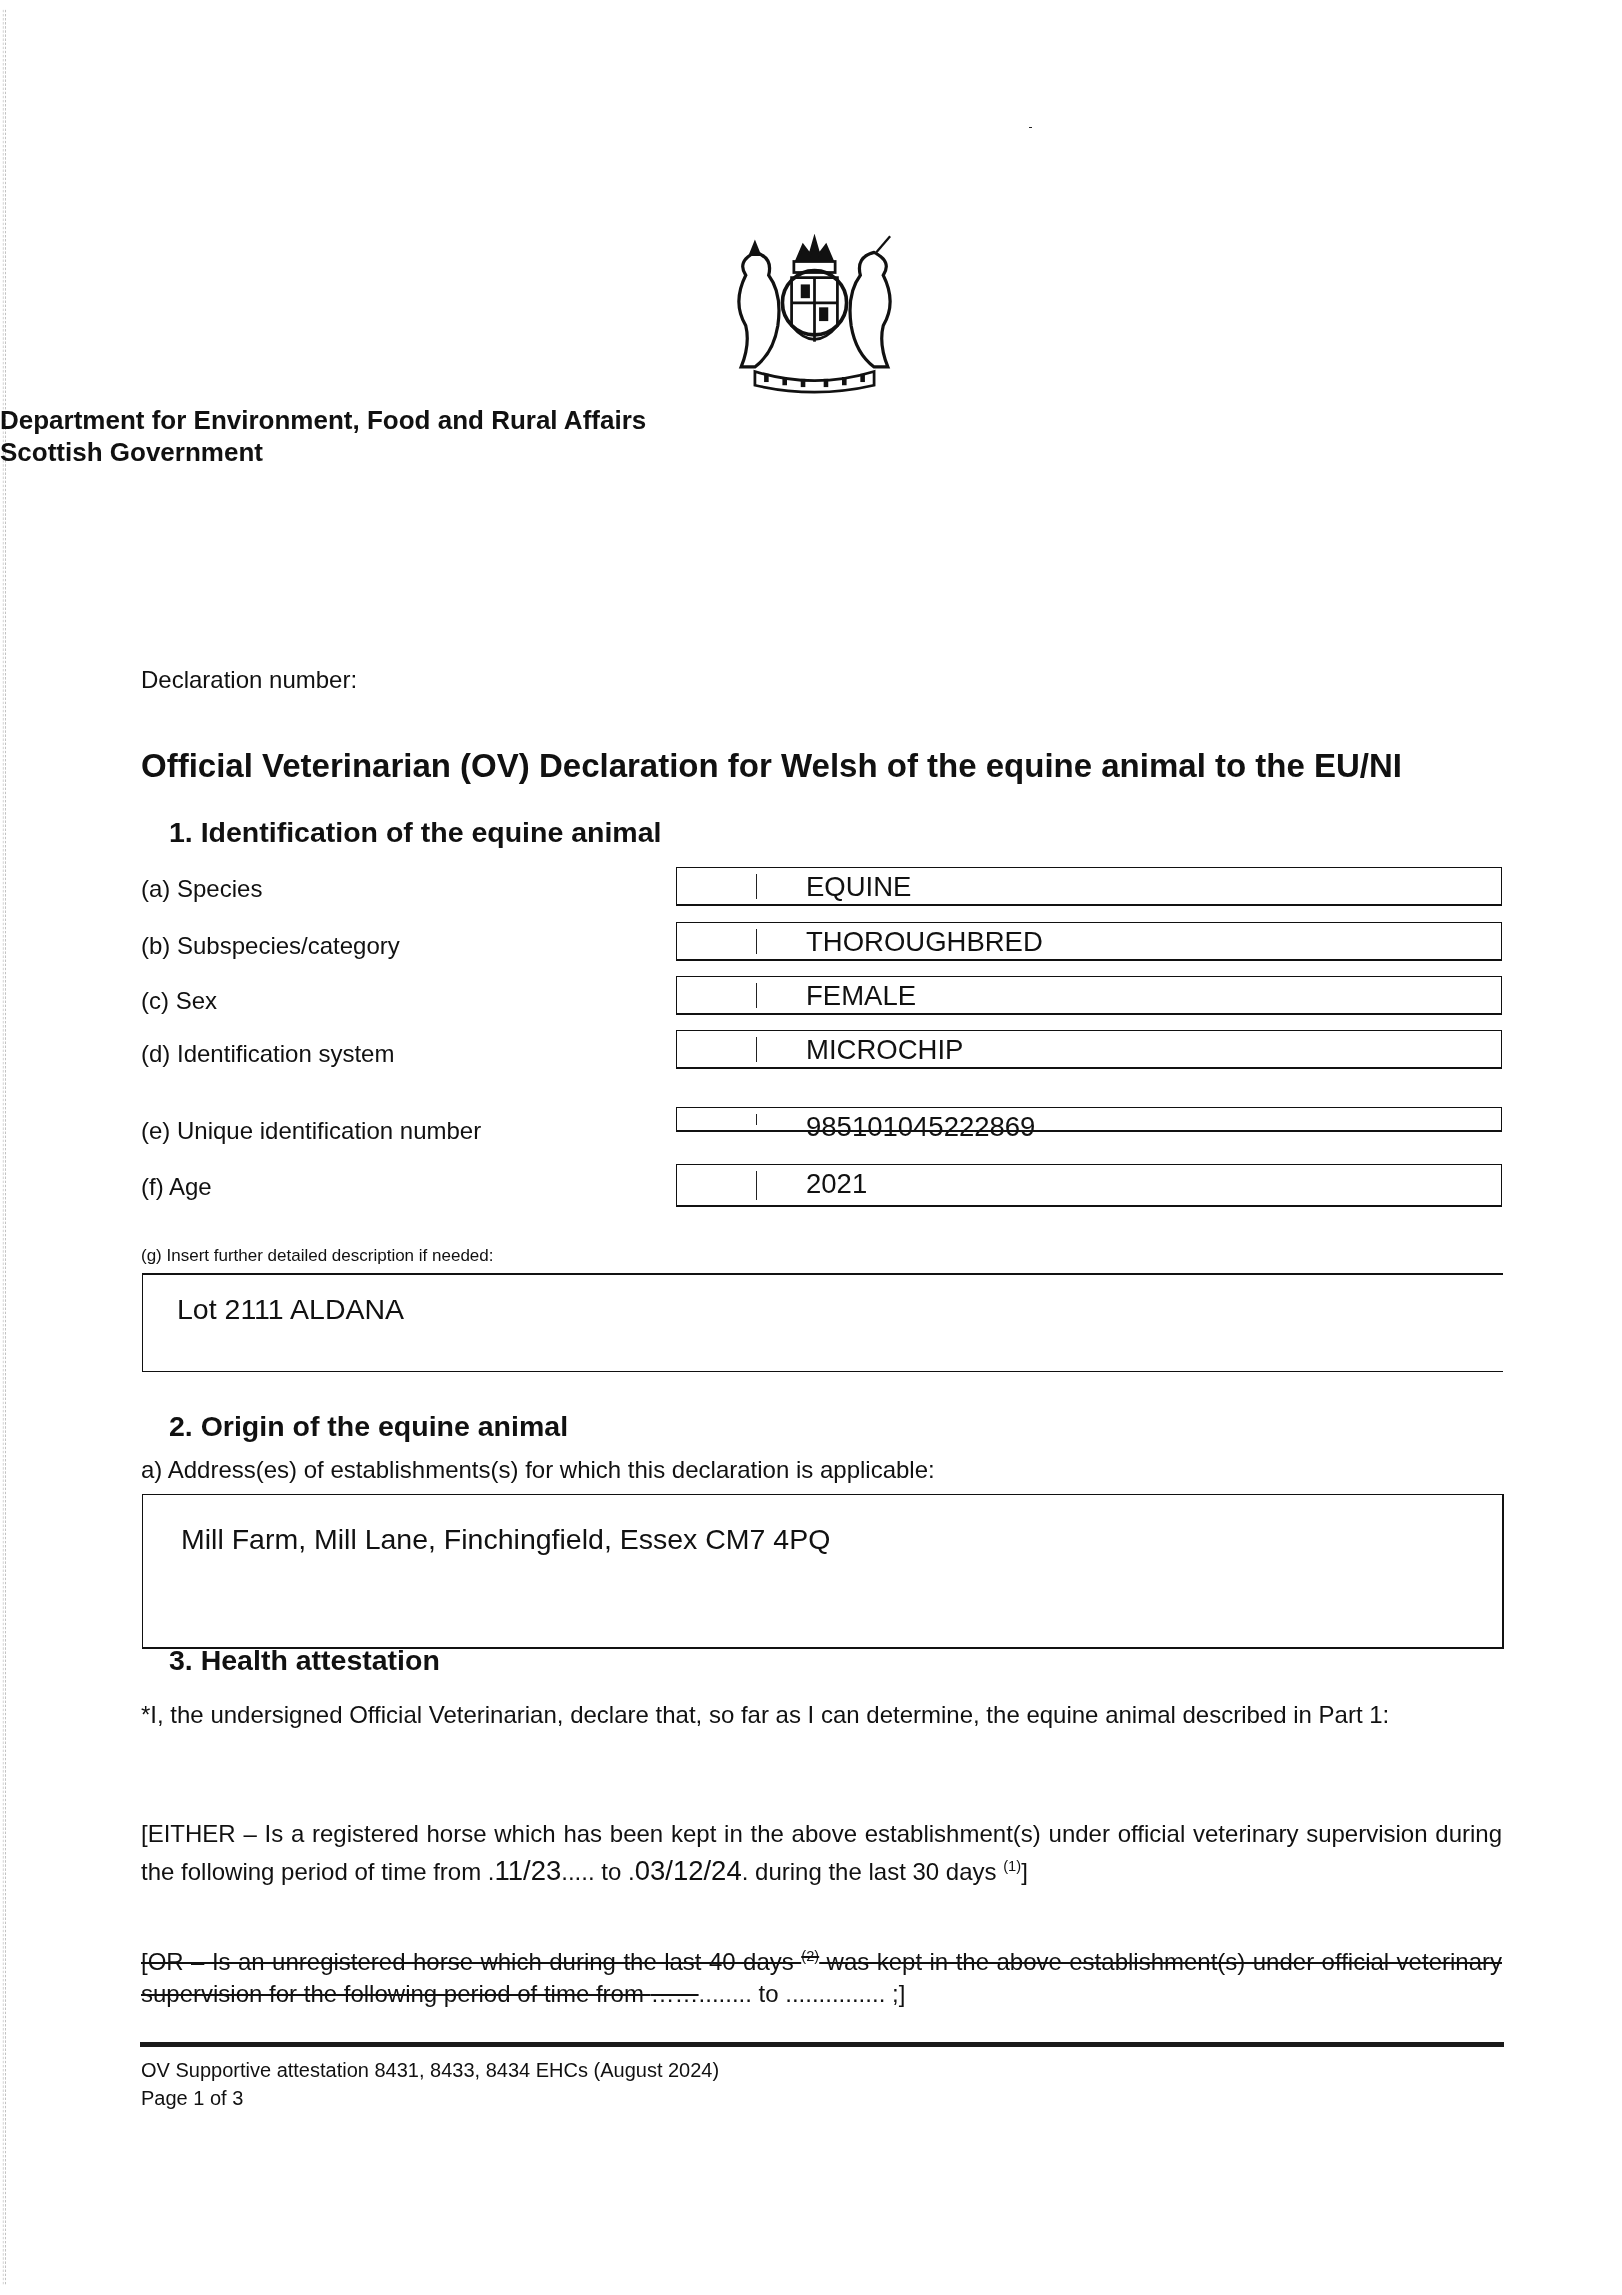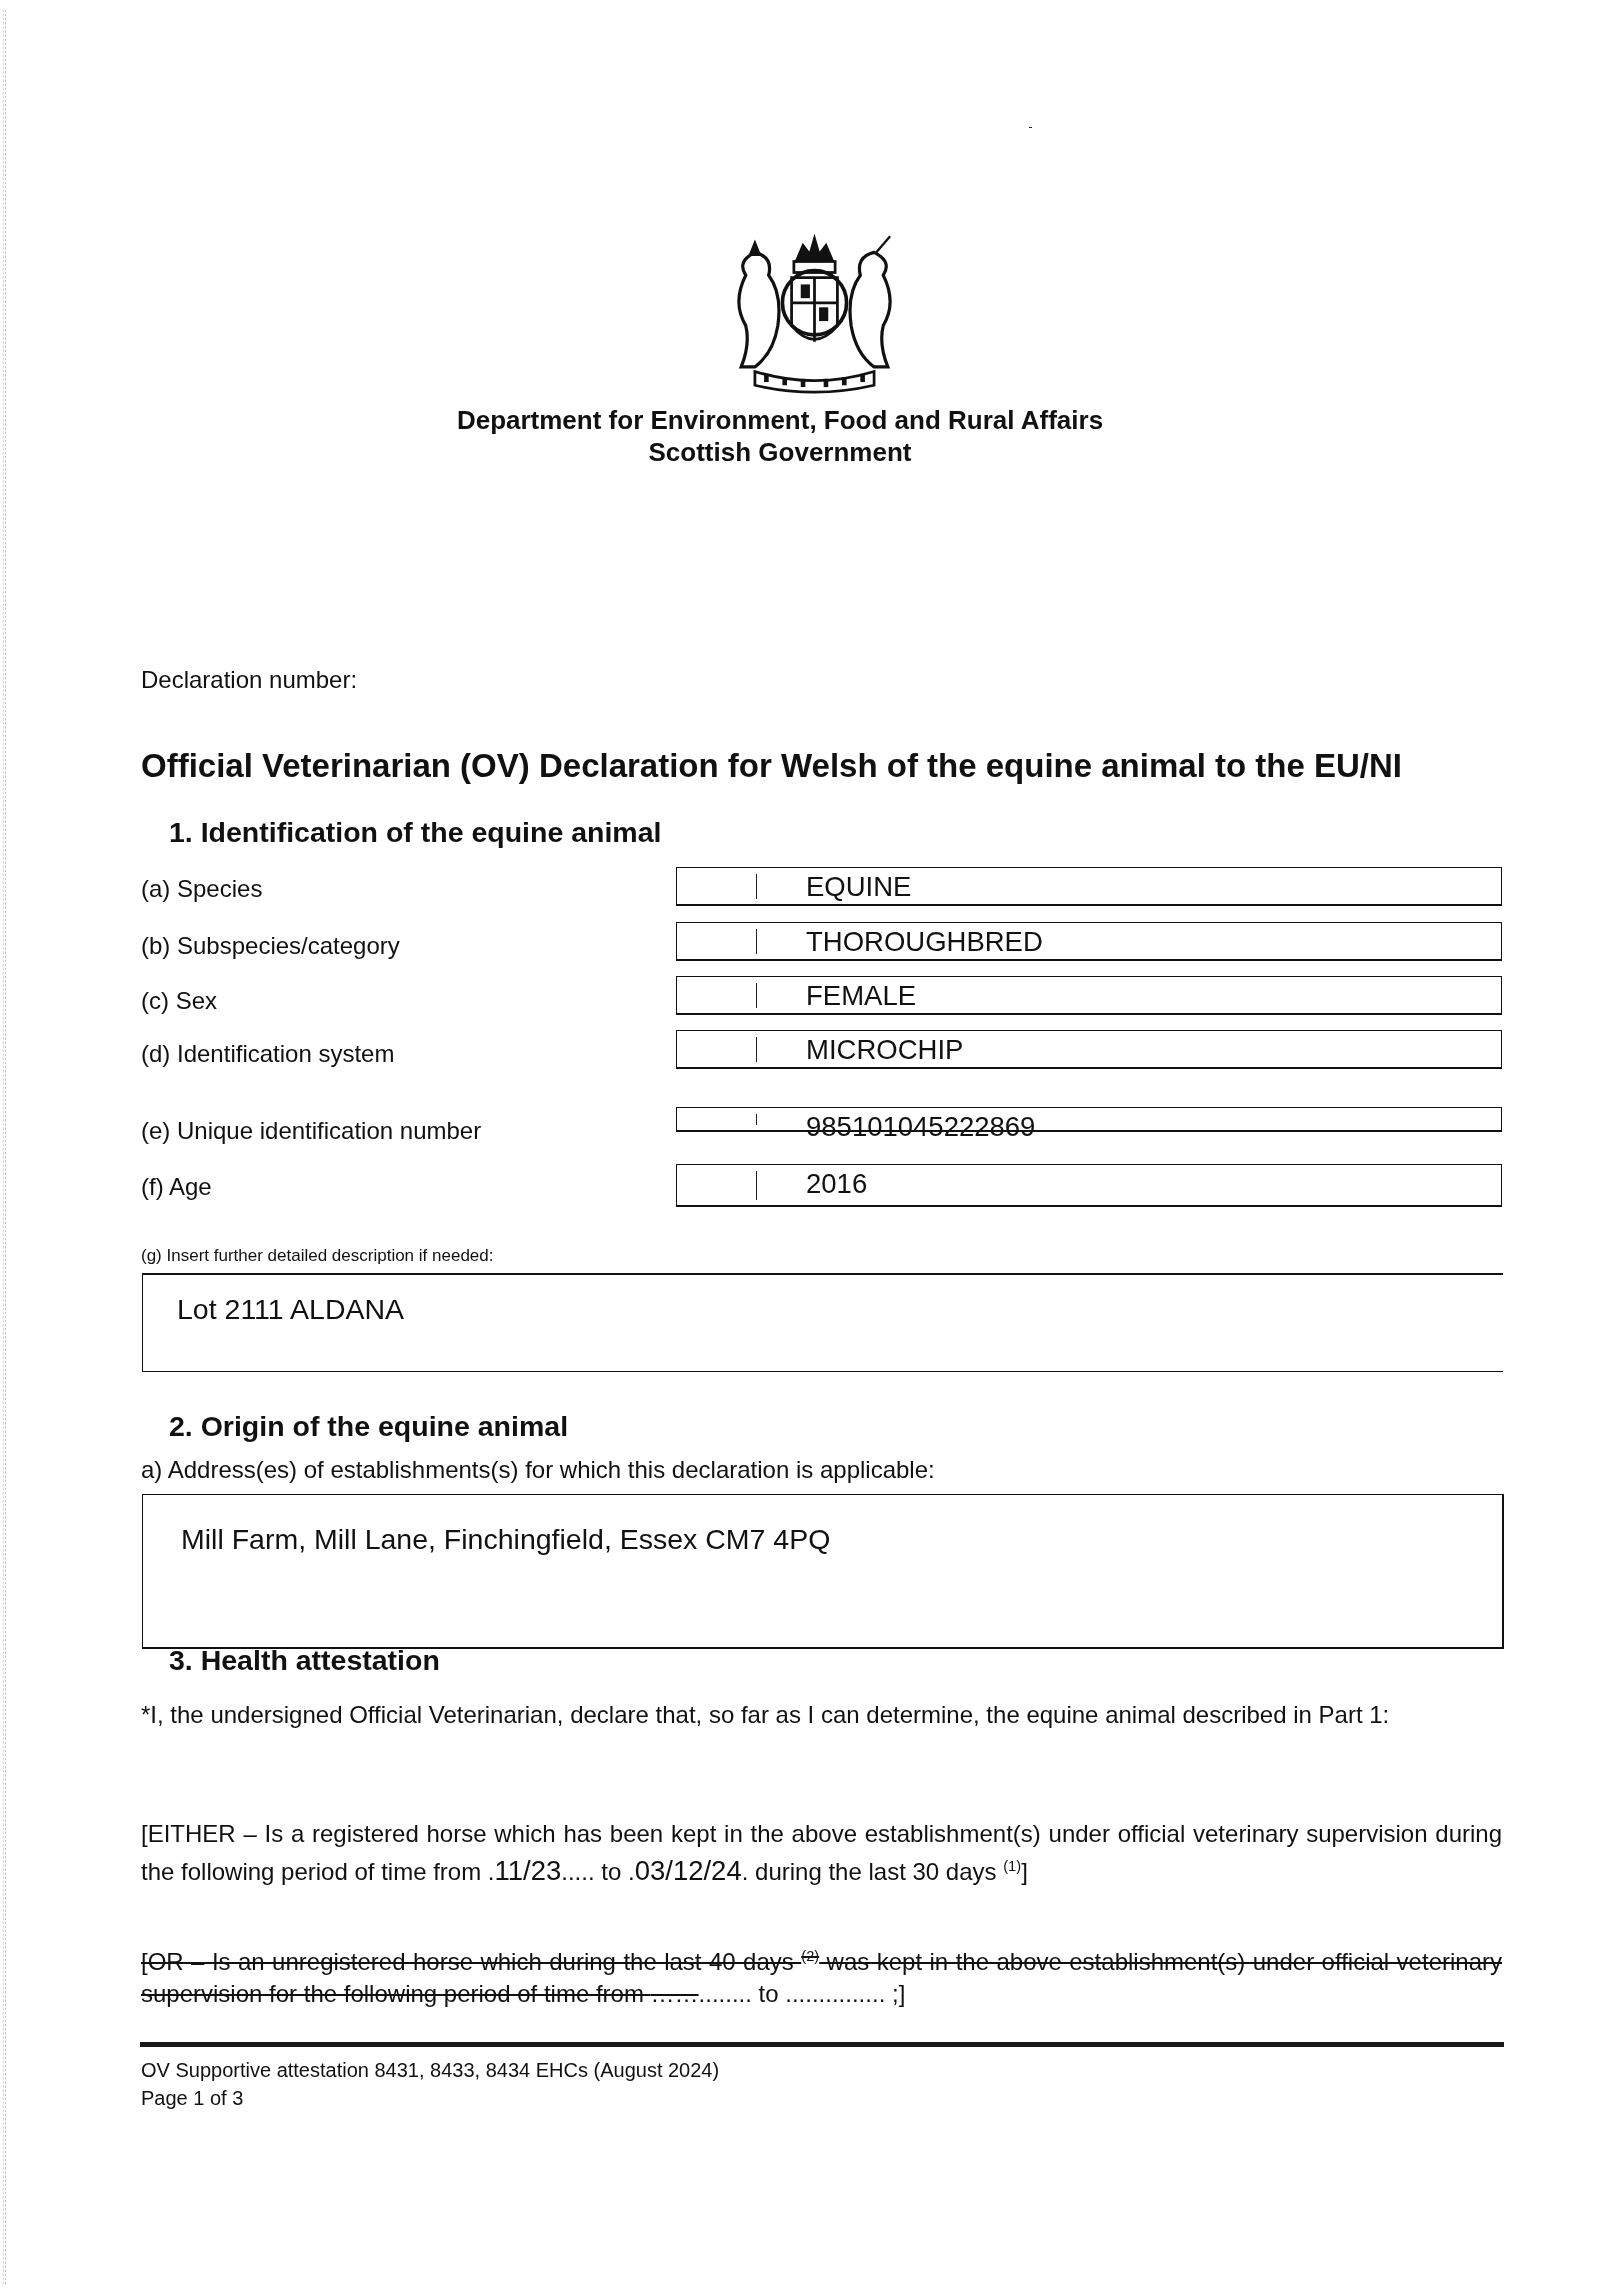--- a/index.html
+++ b/index.html
@@ -8,21 +8,21 @@
       font-family: "Liberation Sans", sans-serif; color: #111;
     }
     .scan-edge {
       position: absolute; left: 1.8px; top: 9.2px; width: 4.6px; height: 2277px;
       background-image: radial-gradient(#888 35%, transparent 40%);
       background-size: 2.3px 4.1px; opacity: 0.55;
     }
     .speck { position: absolute; left: 1029px; top: 127px; width: 2.8px; height: 1.4px; background: #222; }
 
     .crest { position: absolute; left: 718px; top: 234px; width: 193px; height: 165px; }
-    .org-block { position: absolute; left: 0; width: 1560px; top: 404px; text-align: center; }
+    .org-block { position: absolute; left: 0; width: 1560px; top: 404px; }
     .org-line { font-weight: bold; font-size: 26px; line-height: 32px; }
 
     .decl-number { position: absolute; left: 141px; top: 666px; font-size: 24px; }
     .doc-title { position: absolute; left: 141px; top: 747px; font-size: 33px; font-weight: bold; white-space: nowrap; }
 
     .section-heading { position: absolute; left: 141px; font-size: 28.5px; font-weight: bold; white-space: nowrap; margin-left: 28px; }
 
     .field-row { position: absolute; left: 141px; width: 1362px; }
     .field-label { position: absolute; left: 0; font-size: 24px; white-space: nowrap; }
     .field-box {
@@ -138,21 +138,21 @@
   <div class="field-box" style="height:25px;">
     <div class="divider"></div>
     <div class="value">985101045222869</div>
   </div>
 </div>
 
 <div class="field-row" style="top:1164px;">
   <div class="field-label" style="top:9.2px;">(f) Age</div>
   <div class="field-box" style="height:43px;">
     <div class="divider"></div>
-    <div class="value">2016</div>
+    <div class="value">2021</div>
   </div>
 </div>
 
 <div class="desc-label">(g) Insert further detailed description if needed:</div>
 <div class="desc-box">
   <div class="value">Lot 2111 ALDANA</div>
 </div>
 
 <div class="section-heading" style="top:1410px;">2. Origin of the equine animal</div>
 <div class="addr-label">a) Address(es) of establishments(s) for which this declaration is applicable:</div>

